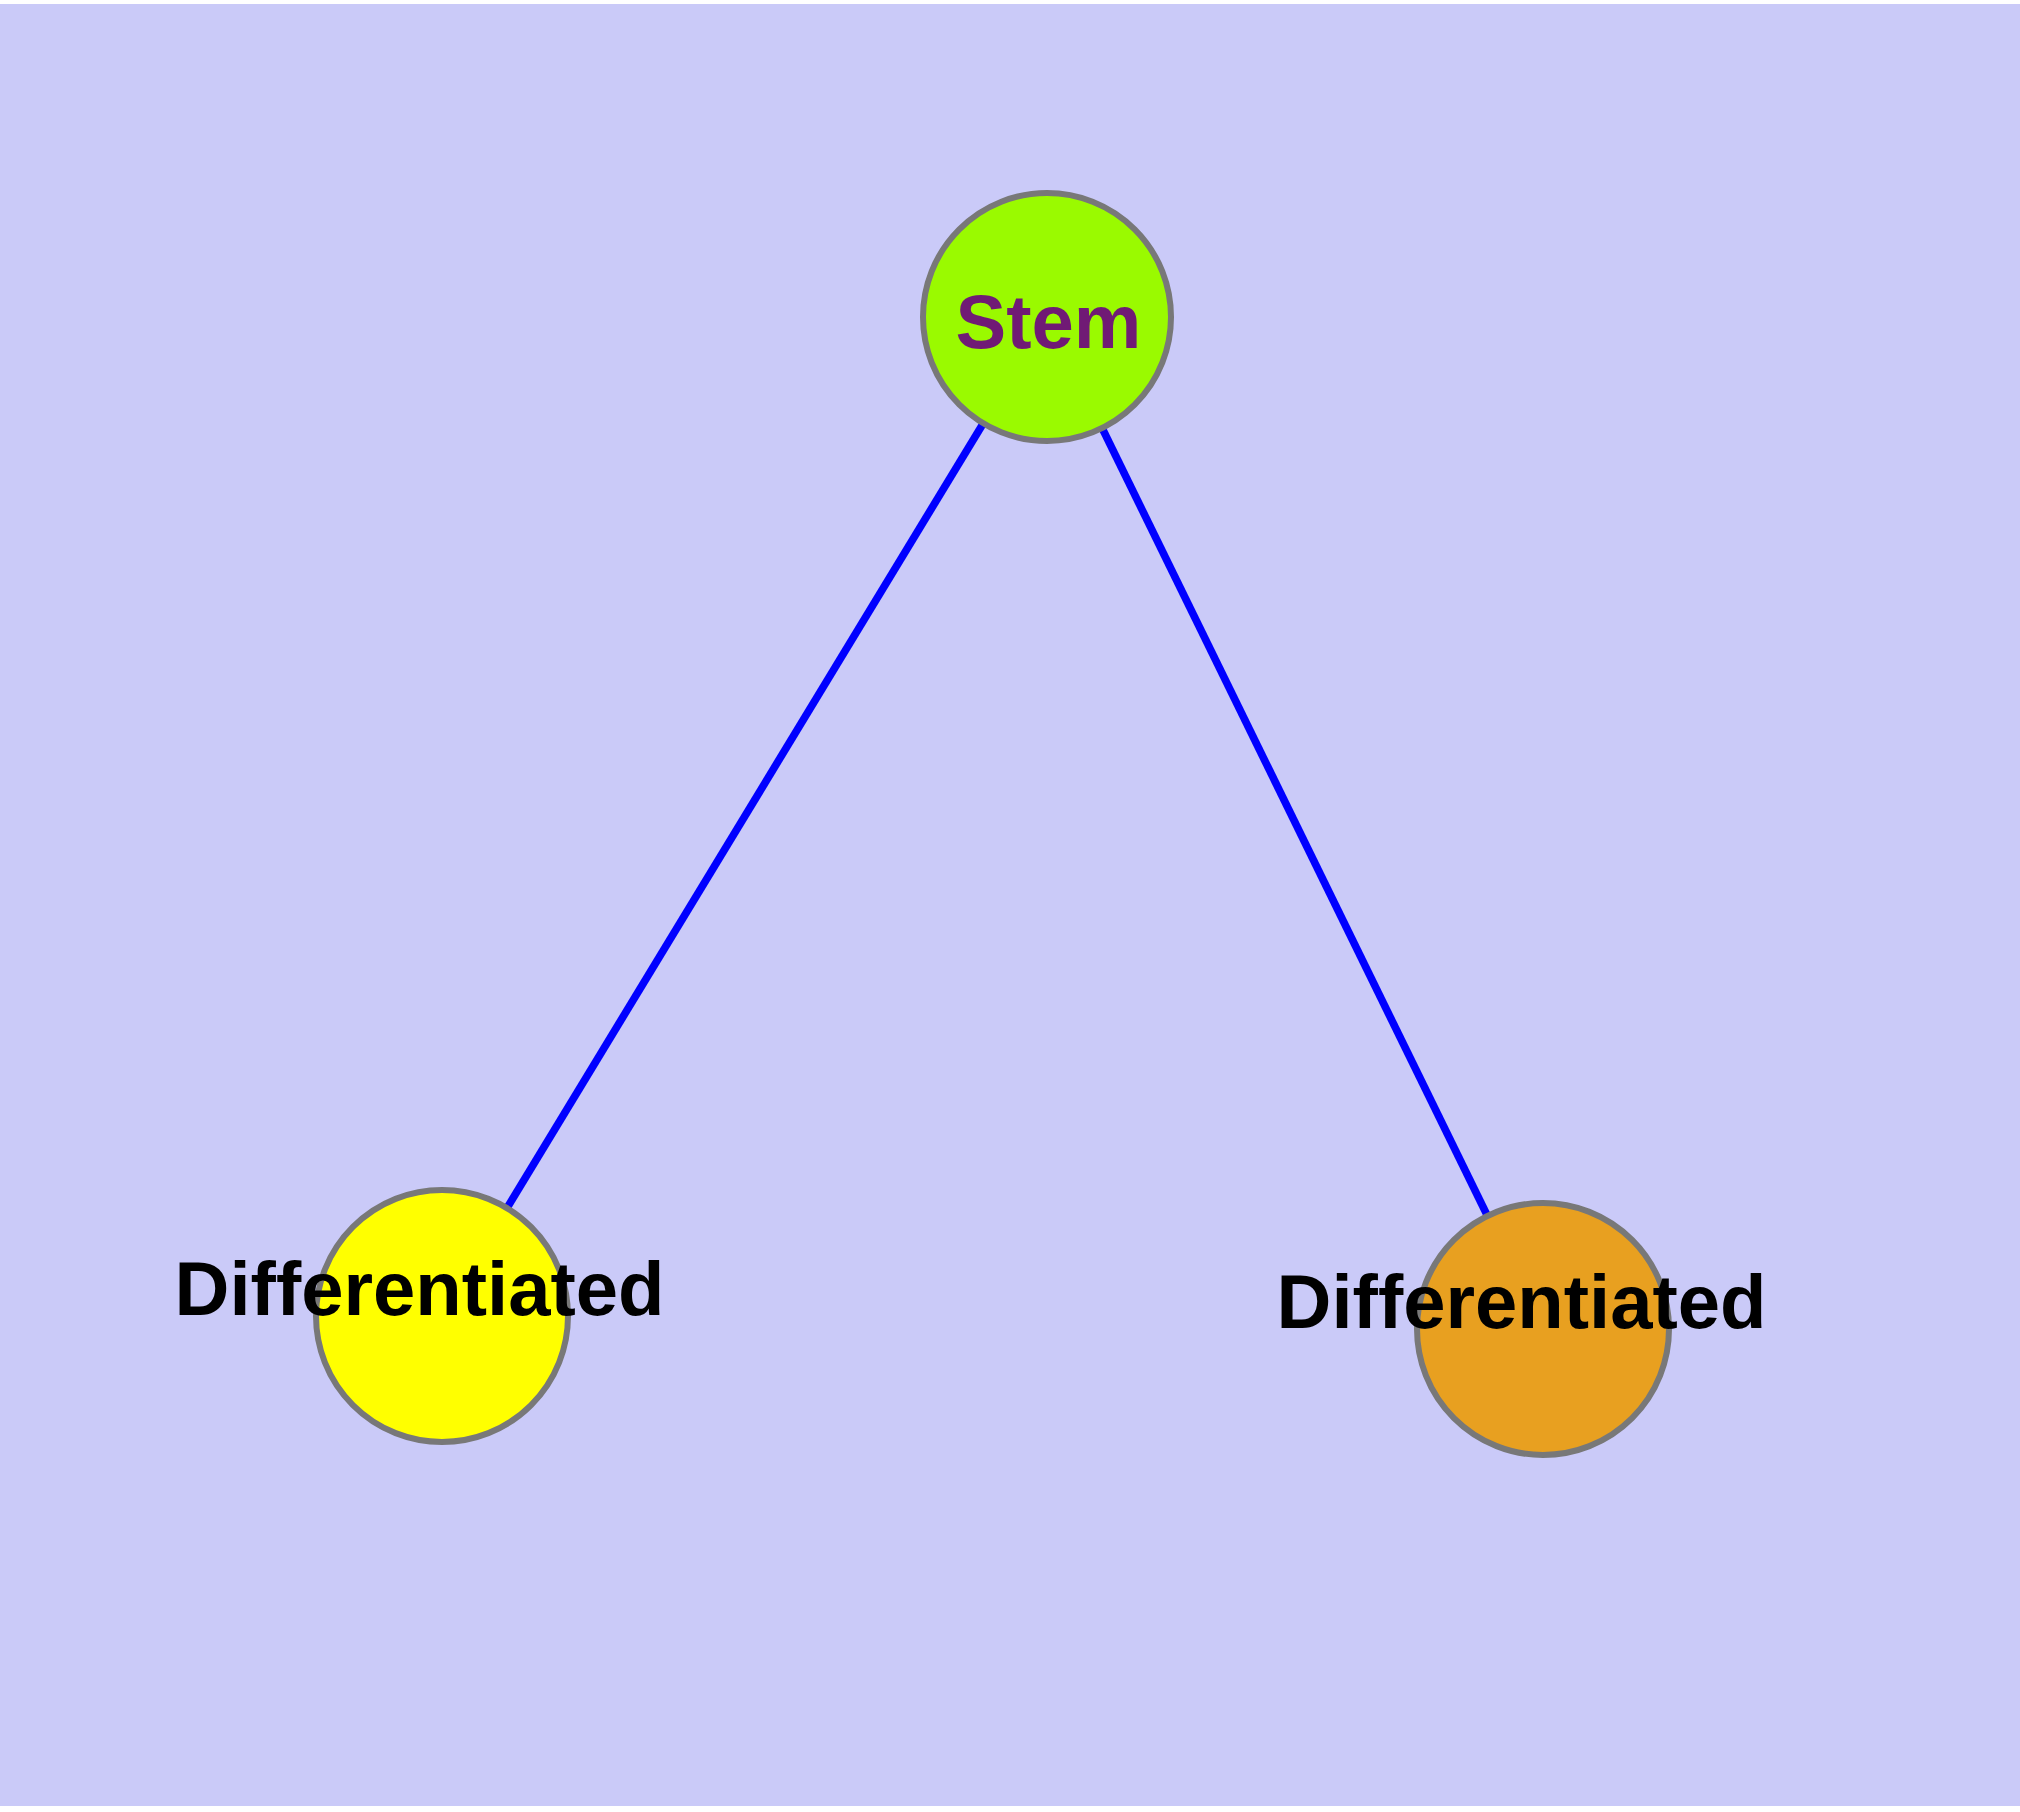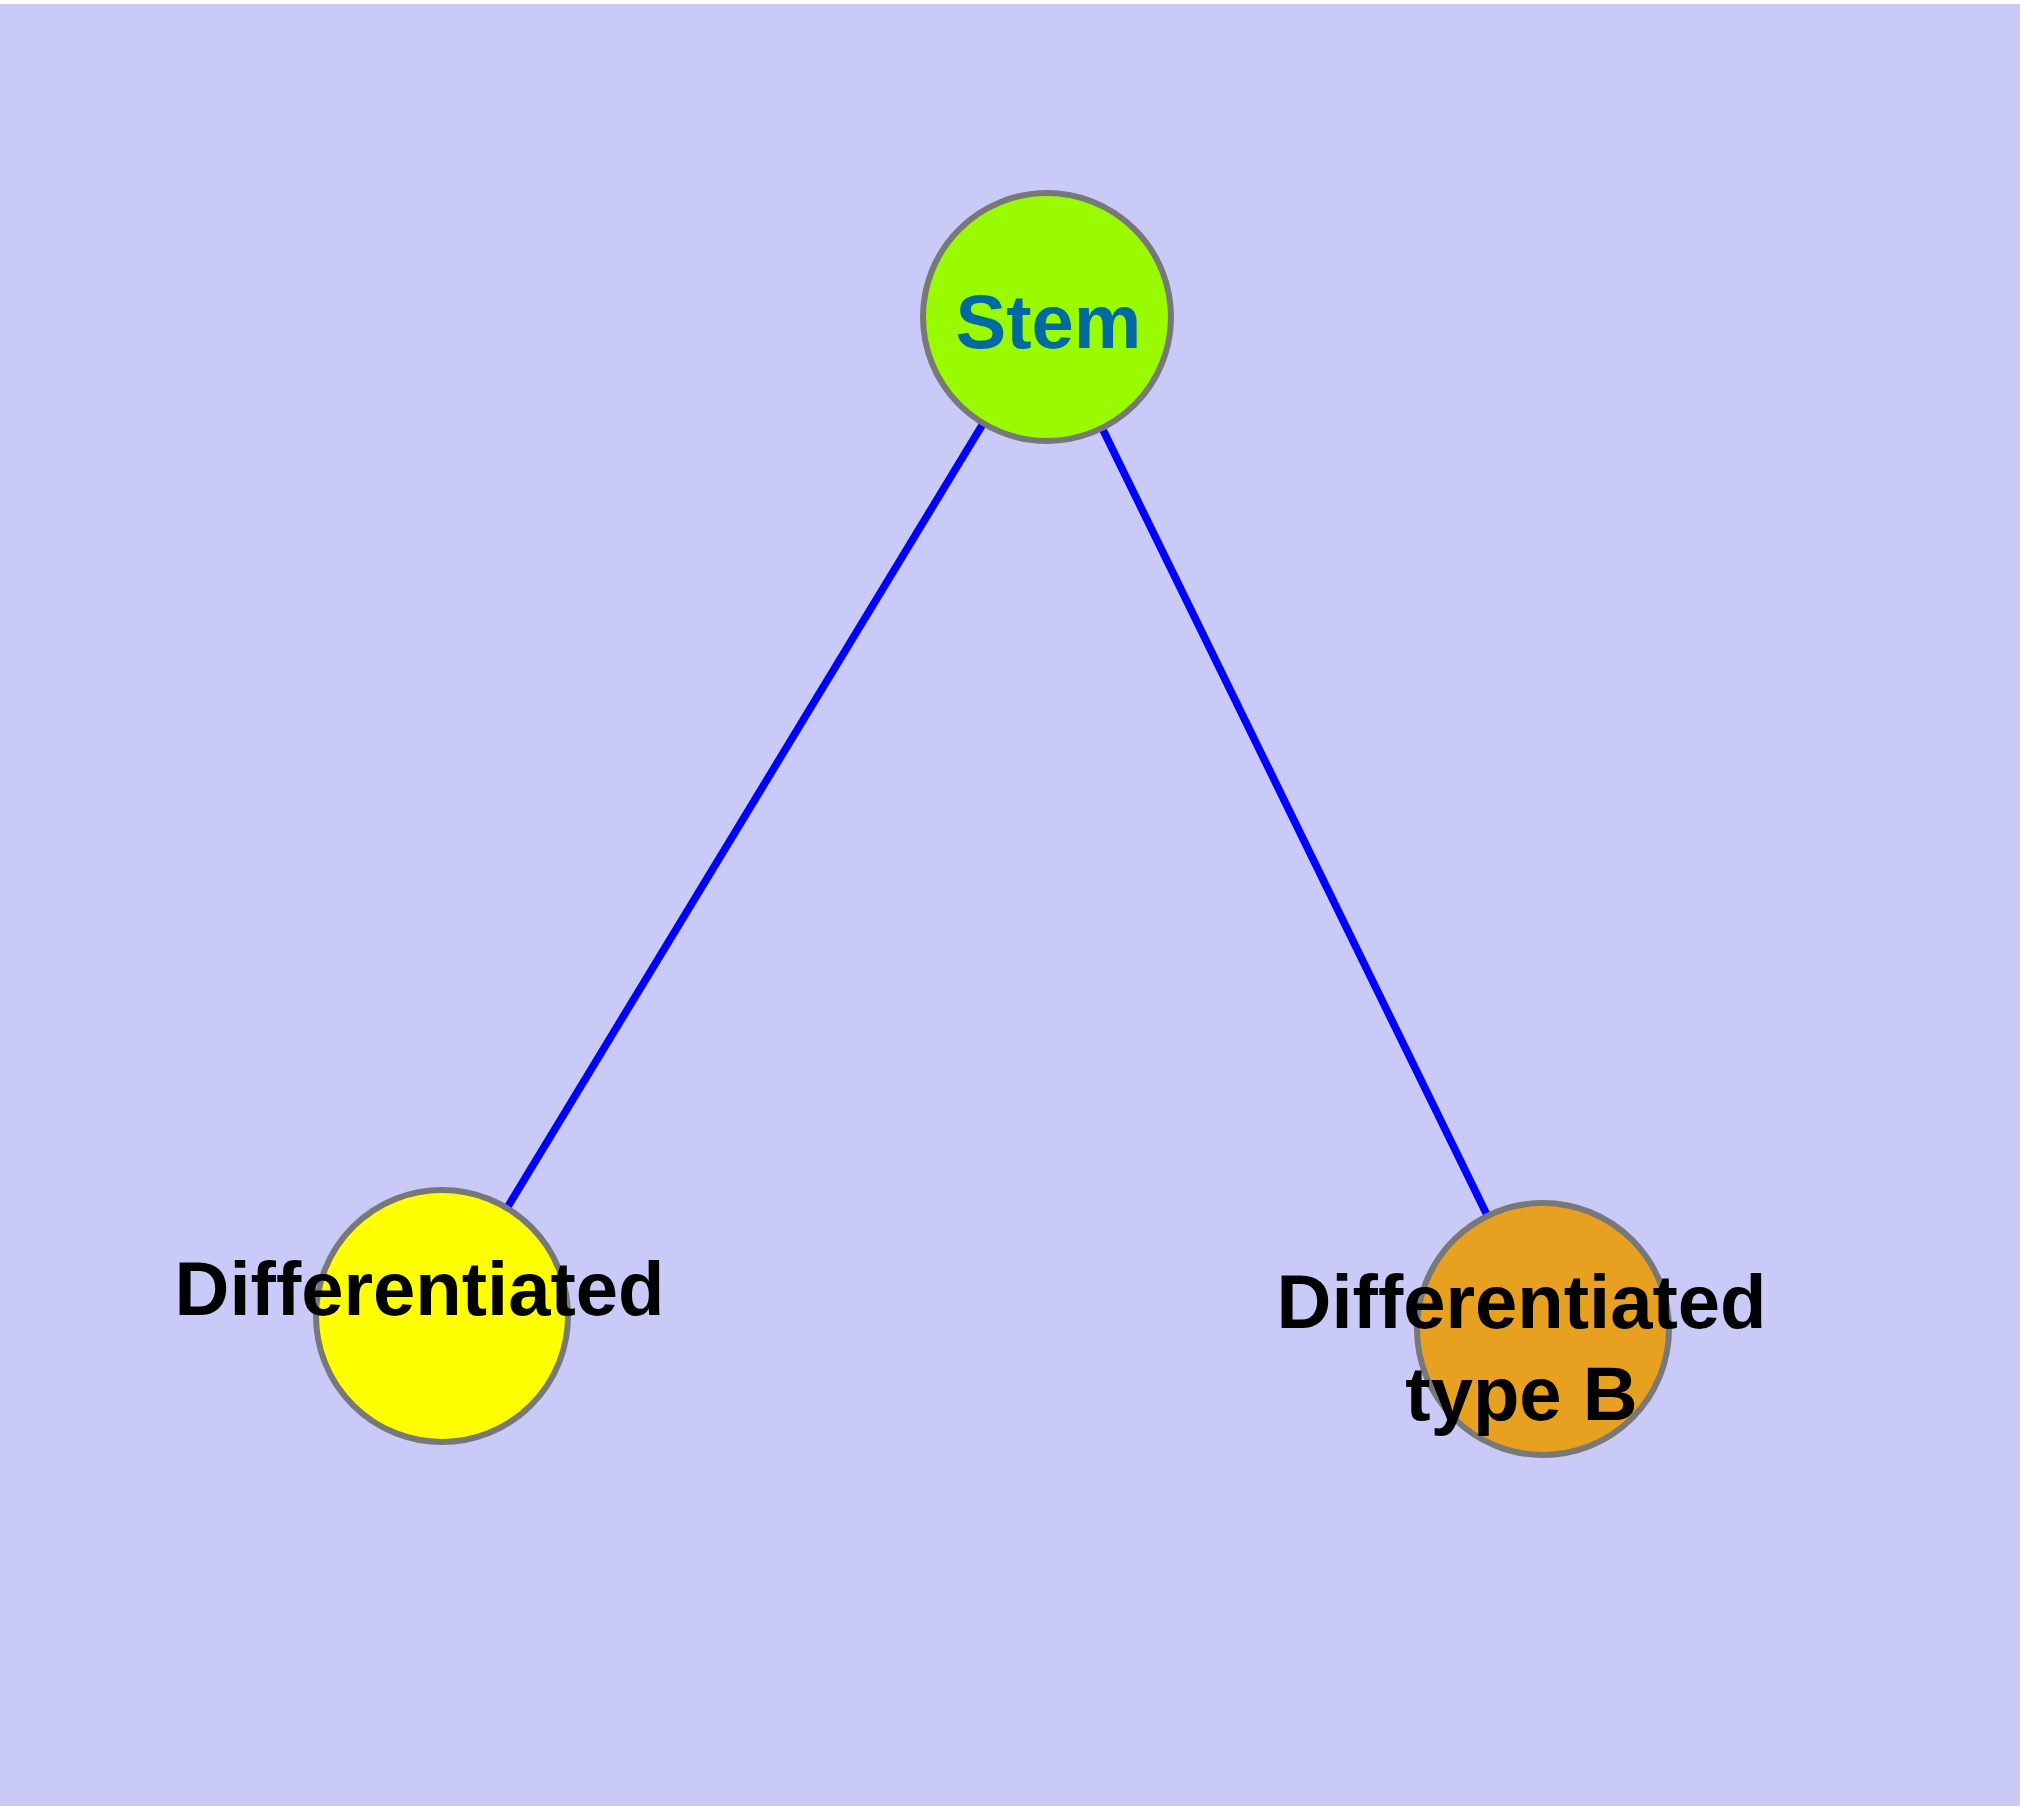--- a/index.html
+++ b/index.html
@@ -70,27 +70,26 @@
     <line class="edge" x1="1236" y1="374" x2="521" y2="1552" style="stroke: rgb(0, 0, 255);"></line>
     <line class="edge" x1="1236" y1="374" x2="1820" y2="1568" style="stroke: rgb(0, 0, 255);"></line>
   </svg>
 
   <div class="node node-stem" style="background-color: rgb(154, 250, 0);"></div>
 
   <div class="node node-type-a" style="background-color: rgb(255, 255, 0);"></div>
 
   <div class="node node-type-b" style="background-color: rgb(232, 160, 32);"></div>
 
-  <div class="node-label label-stem" style="color: #0369a1;">
+  <div class="node-label label-stem" style="color: #701a75;">
     <span class="label-line">Stem</span>
   </div>
 
   <div class="node-label label-type-a" style="color: rgb(0, 0, 0);">
     <span class="label-line">Differentiated</span>
   </div>
 
   <div class="node-label label-type-b" style="color: rgb(0, 0, 0);">
     <span class="label-line">Differentiated</span>
-    <span class="label-line">type B</span>
   </div>
 
 </div>
 
 
 </body></html>

